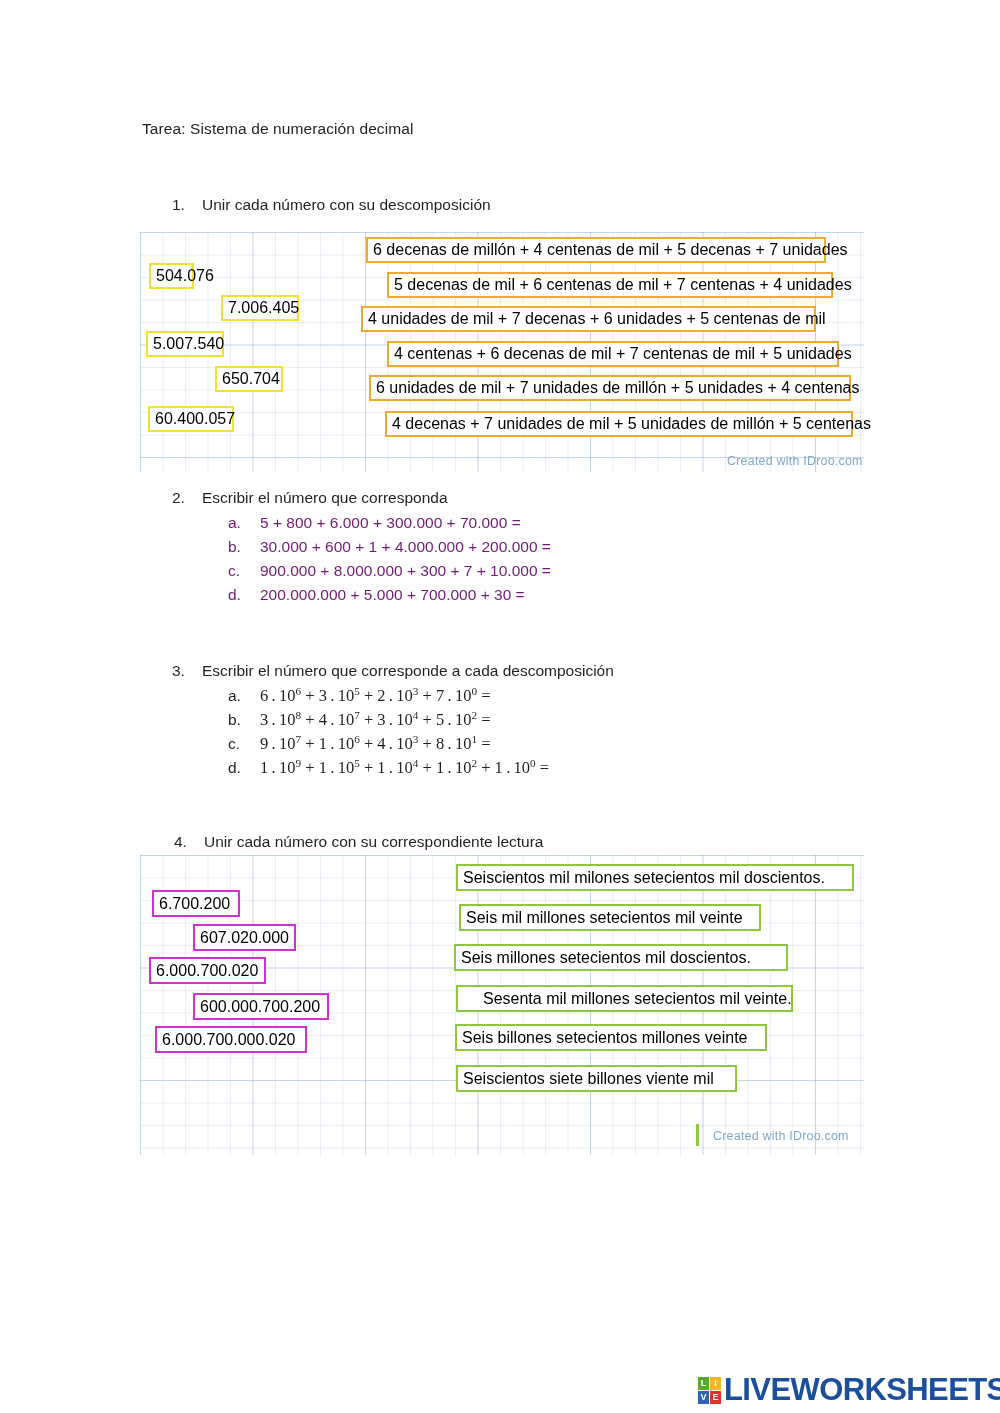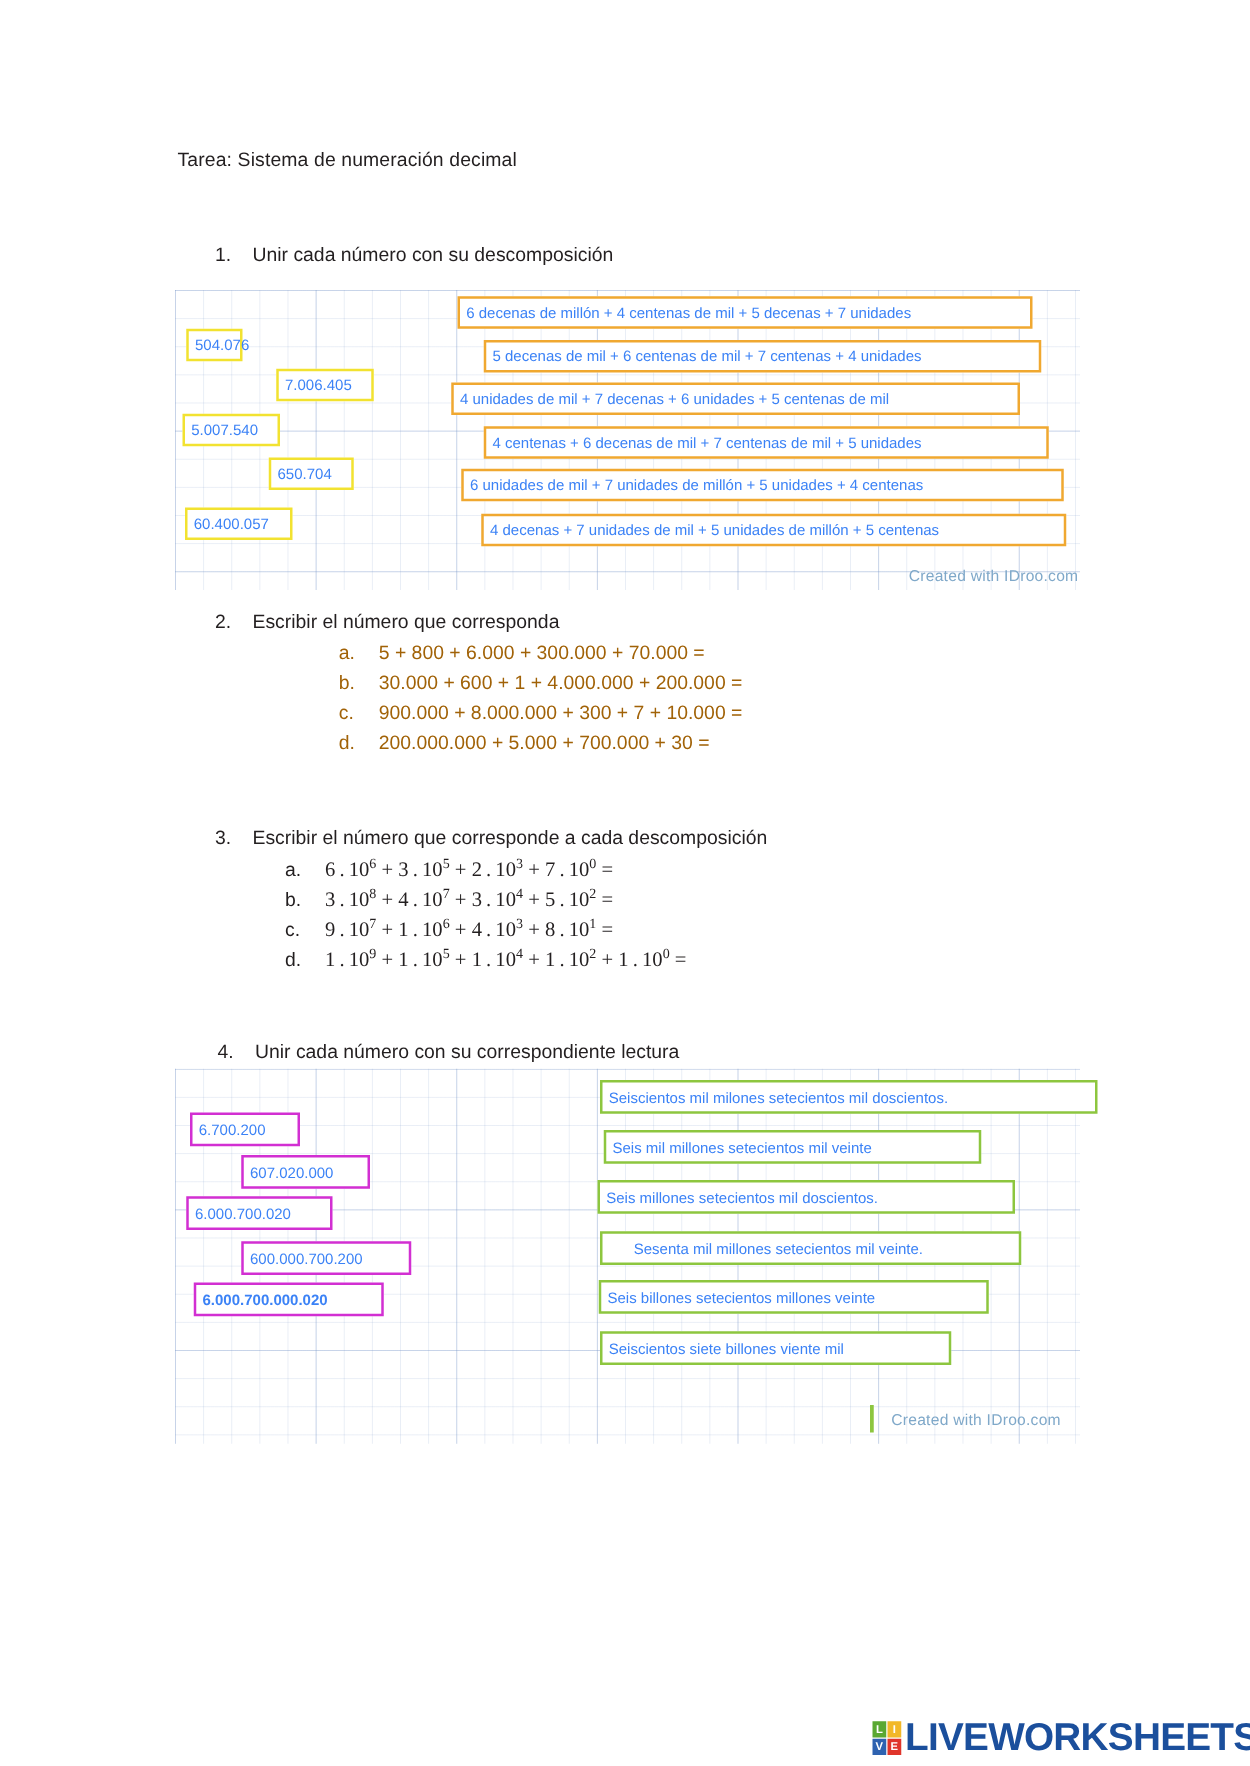--- a/index.html
+++ b/index.html
@@ -19,21 +19,21 @@
     font-size:15.5px;letter-spacing:.1px;color:#231f20;
   }
 
   .qhead{
     position:absolute;font-size:15.5px;color:#231f20;
     white-space:nowrap;
   }
   .qnum{display:inline-block;width:30px;}
 
   .subitem{
-    position:absolute;font-size:15.5px;color:#a16207;white-space:nowrap;margin-left:43px;
+    position:absolute;font-size:15.5px;color:#701a75;white-space:nowrap;
   }
   .slabel{display:inline-block;width:32px;}
 
   
   .canvas{
     position:absolute;
     background-color:#ffffff;
     background-image:
       linear-gradient(to right, rgba(120,150,200,.16) 1px, transparent 1px),
       linear-gradient(to bottom, rgba(120,150,200,.16) 1px, transparent 1px),
@@ -43,31 +43,31 @@
     background-position:0 0,0 0,0 0,0 0;
   }
   #canvas-1{left:140px;top:232px;width:724px;height:240px;}
   #canvas-2{left:140px;top:855px;width:724px;height:300px;}
 
   
   .dbox{
     position:absolute;
     box-sizing:border-box;
     background:#ffffff;
-    font-size:12px;
+    font-size:16px;
     line-height:1;
-    color:#3b82f6;
+    color:#000000;
     white-space:nowrap;
     display:flex;align-items:center;
     padding:0 5px;
   }
   .yellow{border:2px solid #f2e230;}
   .orange{border:2px solid #f0a830;}
   .magenta{border:2px solid #d22fd2;}
-  .green{border:2px solid #8dc63f;margin-left:24px;}
+  .green{border:2px solid #8dc63f;}
 
   .idroo{
     position:absolute;
     font-size:12.5px;
     color:#7fa8c9;
     letter-spacing:.2px;
     white-space:nowrap;
   }
   .idroo-tick{
     position:absolute;
@@ -177,21 +177,21 @@
   <div class="qhead" style="left:174px;top:833px;">
     <span class="qnum">4.</span><span>Unir cada número con su correspondiente lectura</span>
   </div>
 
   <div class="canvas" id="canvas-2"></div>
 
   <div class="dbox magenta" style="left:152px;top:890px;width:88px;height:27px;">6.700.200</div>
   <div class="dbox magenta" style="left:193px;top:924px;width:103px;height:27px;">607.020.000</div>
   <div class="dbox magenta" style="left:149px;top:957px;width:117px;height:27px;">6.000.700.020</div>
   <div class="dbox magenta" style="left:193px;top:993px;width:136px;height:27px;">600.000.700.200</div>
-  <div class="dbox magenta" style="left:155px;top:1026px;width:152px;height:27px;font-weight:bold;">6.000.700.000.020</div>
+  <div class="dbox magenta" style="left:155px;top:1026px;width:152px;height:27px;">6.000.700.000.020</div>
 
   <div class="dbox green" style="left:456px;top:864px;width:398px;height:27px;">Seiscientos mil milones setecientos mil doscientos.</div>
   <div class="dbox green" style="left:454px;top:944px;width:334px;height:27px;">Seis millones setecientos mil doscientos.</div>
   <div class="dbox green" style="left:459px;top:904px;width:302px;height:27px;">Seis mil millones setecientos mil veinte</div>
   <div class="dbox green" style="left:456px;top:985px;width:337px;height:27px;padding-left:25px;">Sesenta mil millones setecientos mil veinte.</div>
   <div class="dbox green" style="left:455px;top:1024px;width:312px;height:27px;">Seis billones setecientos millones veinte</div>
   <div class="dbox green" style="left:456px;top:1065px;width:281px;height:27px;">Seiscientos siete billones viente mil</div>
 
   <div class="idroo-tick" style="left:696px;top:1124px;"></div>
   <div class="idroo" style="left:713px;top:1129px;">Created with IDroo.com</div>

